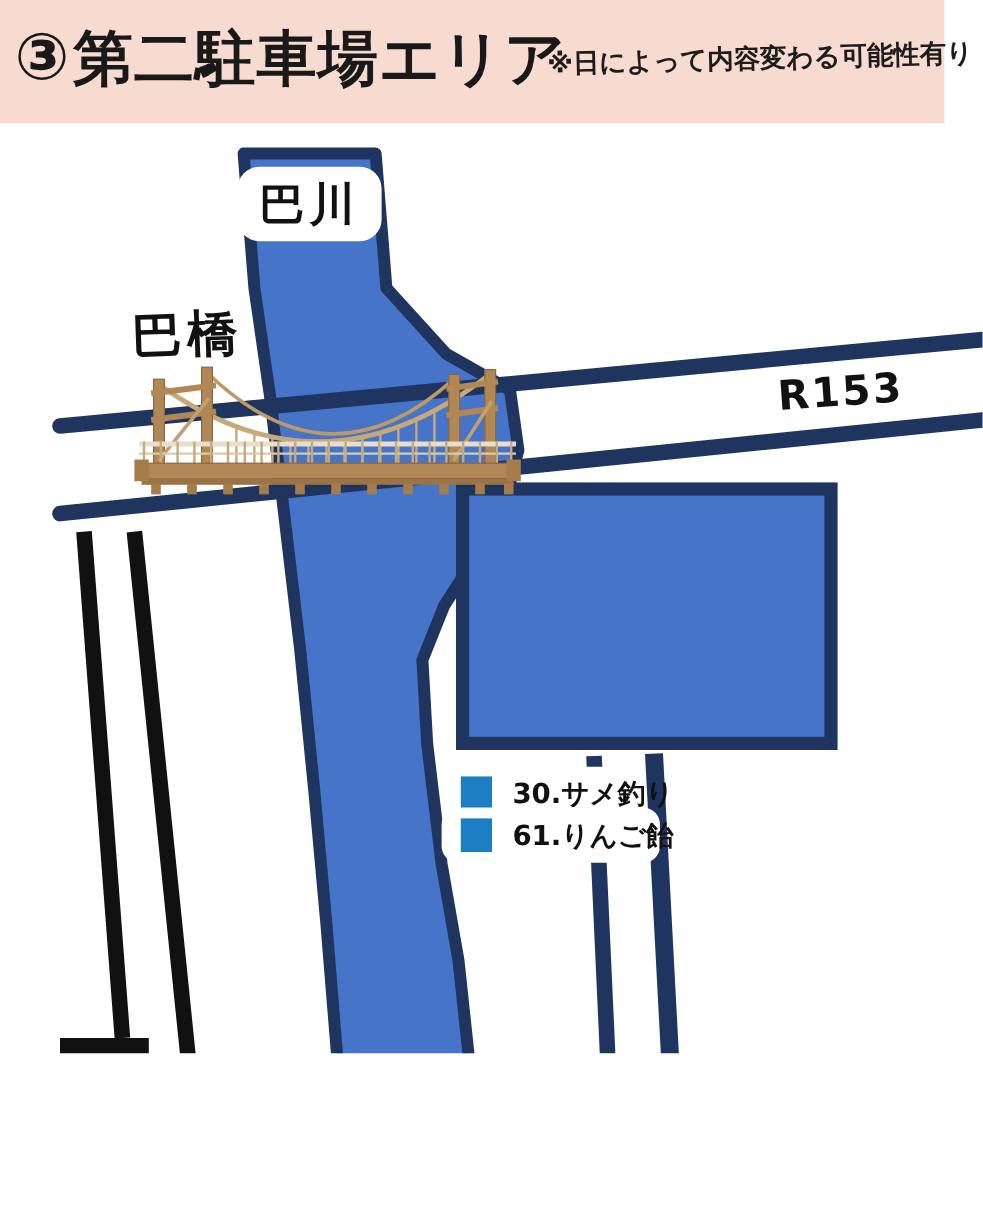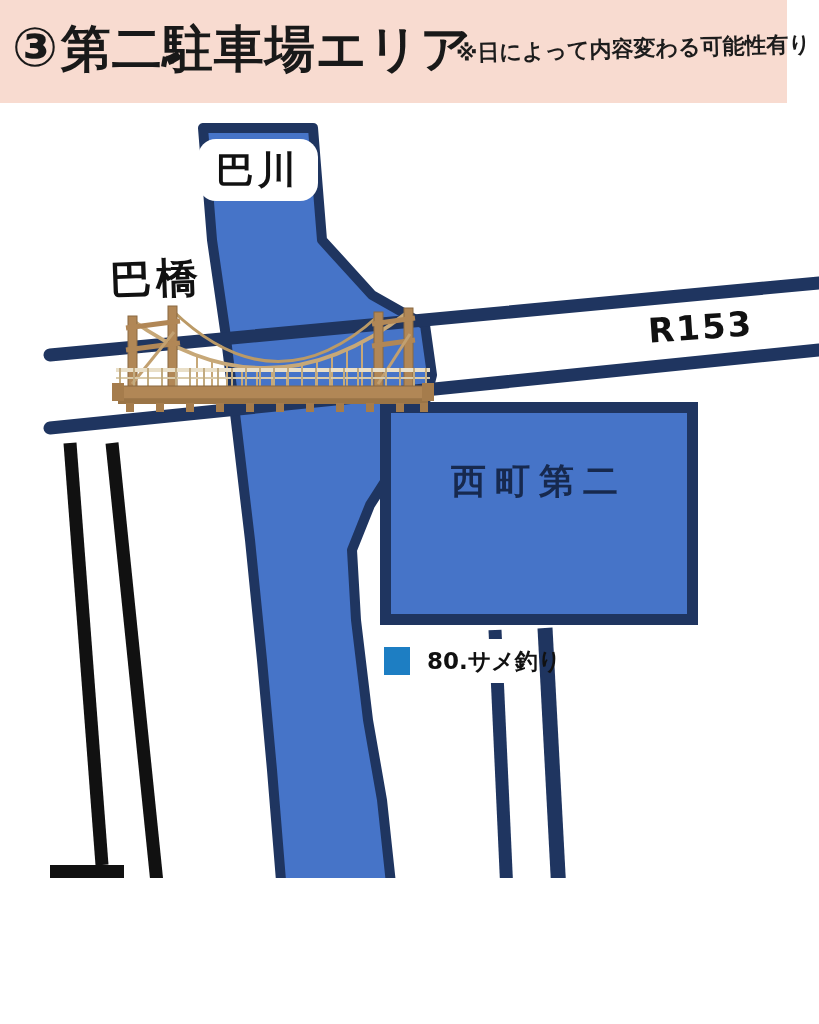--- a/index.html
+++ b/index.html
@@ -182,22 +182,25 @@
 
     <div class="river-label-box">
       <span>巴川</span>
     </div>
 
     <div class="bridge-label">巴橋</div>
 
     <div class="road-label">R153</div>
 
     <div class="parking-label">
-      <div class="line1">西町第二</div>
     </div>
 
     <div class="legend-row legend-row-1">
       <span class="legend-swatch"></span>
-      <span class="legend-label">80.サメ釣り</span>
+      <span class="legend-label">30.サメ釣り</span>
+    </div>
+    <div class="legend-row legend-row-2">
+      <span class="legend-swatch"></span>
+      <span class="legend-label">61.りんご飴</span>
     </div>
 
   </div>
 </div>
 
 </body></html>

